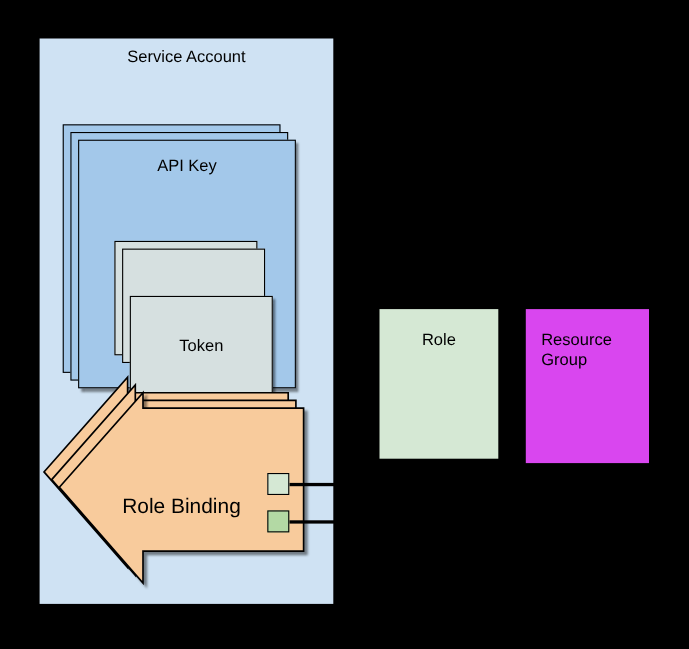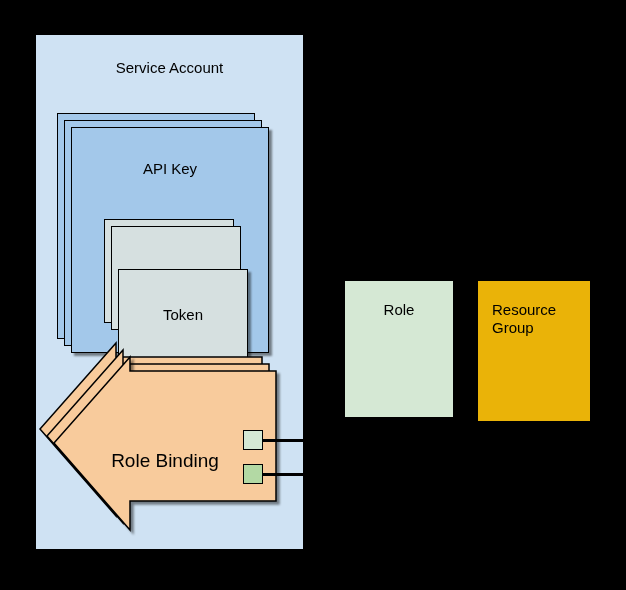--- a/index.html
+++ b/index.html
@@ -37,38 +37,38 @@
 
   
   #service-account {
     left: 36px;
     top: 35px;
     width: 267px;
     height: 514px;
     background: #cfe2f3;
   }
   #service-account-label {
-    top: 24px;
+    top: 8px;
   }
 
   
   .card {
     position: absolute;
     box-sizing: border-box;
     border: 1px solid #000000;
   }
   .card-blue { background: #a3c8ea; }
   .card-grey { background: #d6e0e0; }
 
   
   .apikey { width: 198px; height: 226px; }
   #apikey-back  { left: 57px;  top: 113px; }
   #apikey-mid   { left: 64px;  top: 120px; }
   #apikey-front { left: 71px;  top: 127px; box-shadow: 3px 3px 2px rgba(0,0,0,0.45); }
-  #apikey-label { top: 32px; }
+  #apikey-label { top: 14px; }
 
   
   .token { width: 130px; height: 104px; }
   #token-back  { left: 104px; top: 219px; }
   #token-mid   { left: 111px; top: 226px; }
   #token-front { left: 118px; top: 233px; box-shadow: 3px 3px 2px rgba(0,0,0,0.45); margin-top: 36px; }
   #token-label { top: 36px; }
 
   
   .rb-arrow {
@@ -114,21 +114,21 @@
     width: 108px;
     height: 136px;
     background: #d5e8d4;
   }
   #role-box-label { top: 20px; }
   #resource-group-box {
     left: 478px;
     top: 281px;
     width: 112px;
     height: 140px;
-    background: #eab308;
+    background: #d946ef;
   }
   #resource-group-box-label {
     top: 20px;
     text-align: left;
     left: 14px;
     right: 8px;
   }
 </style>
 </head>
 <body>

